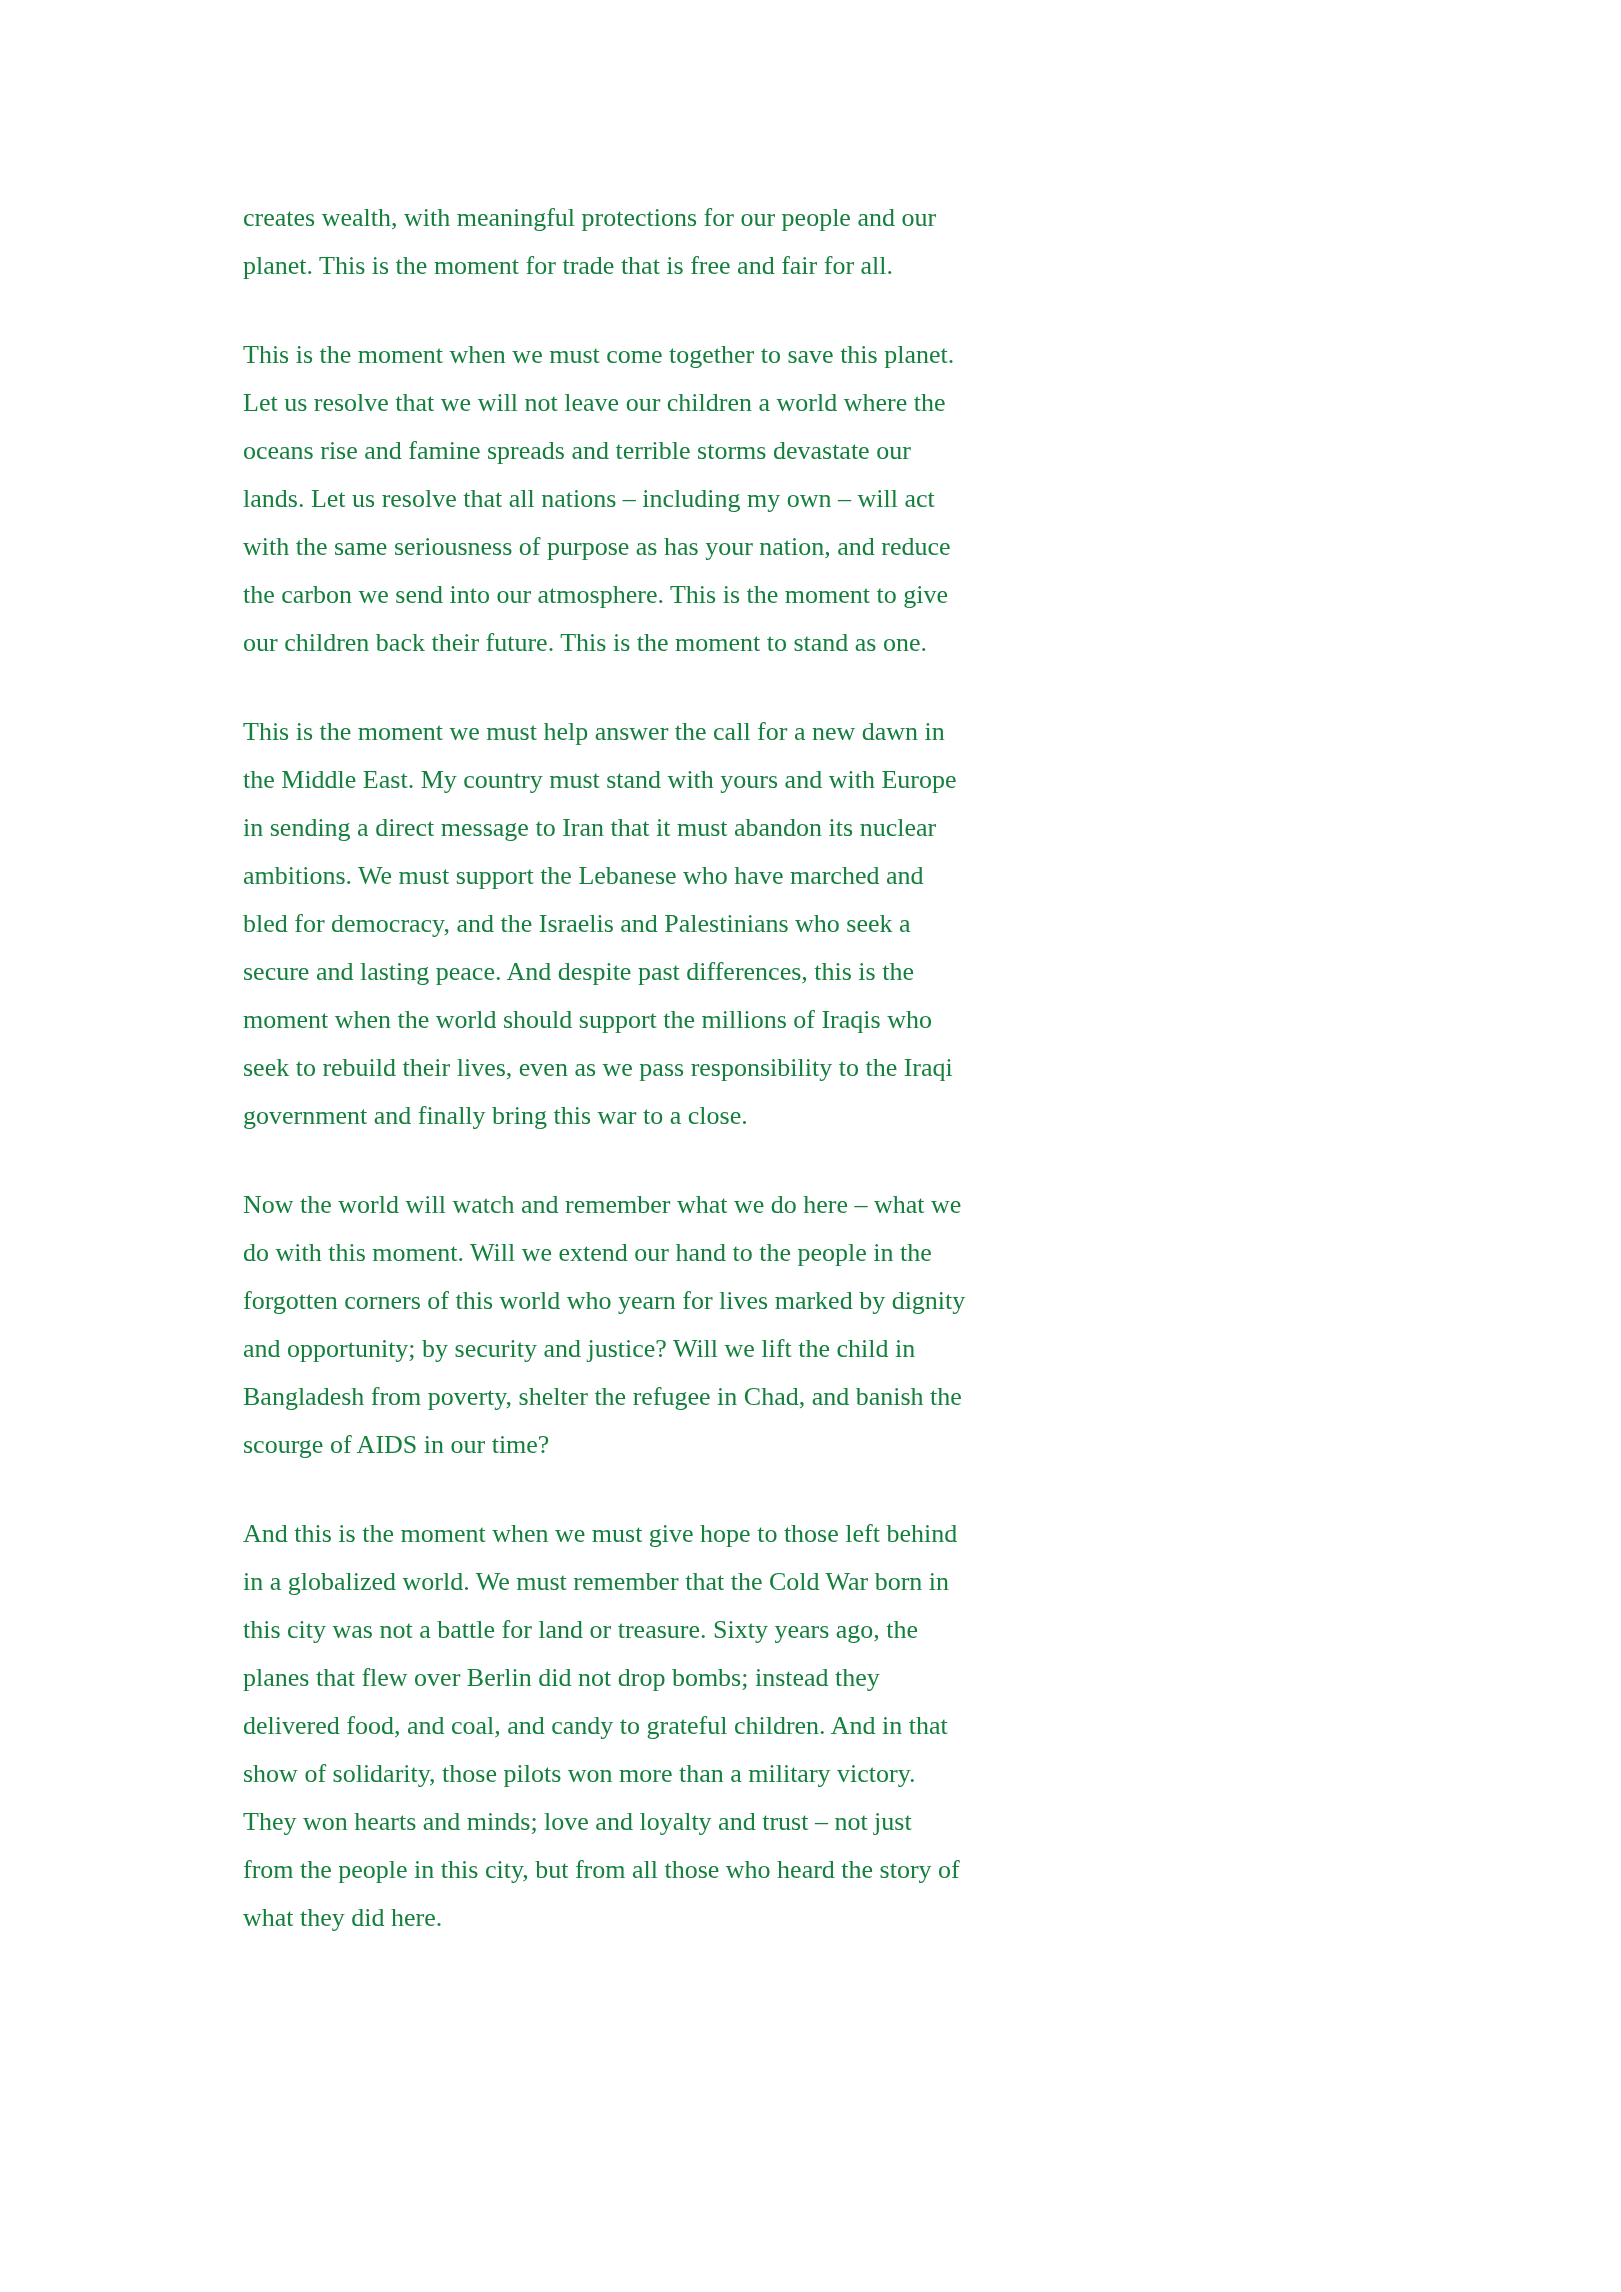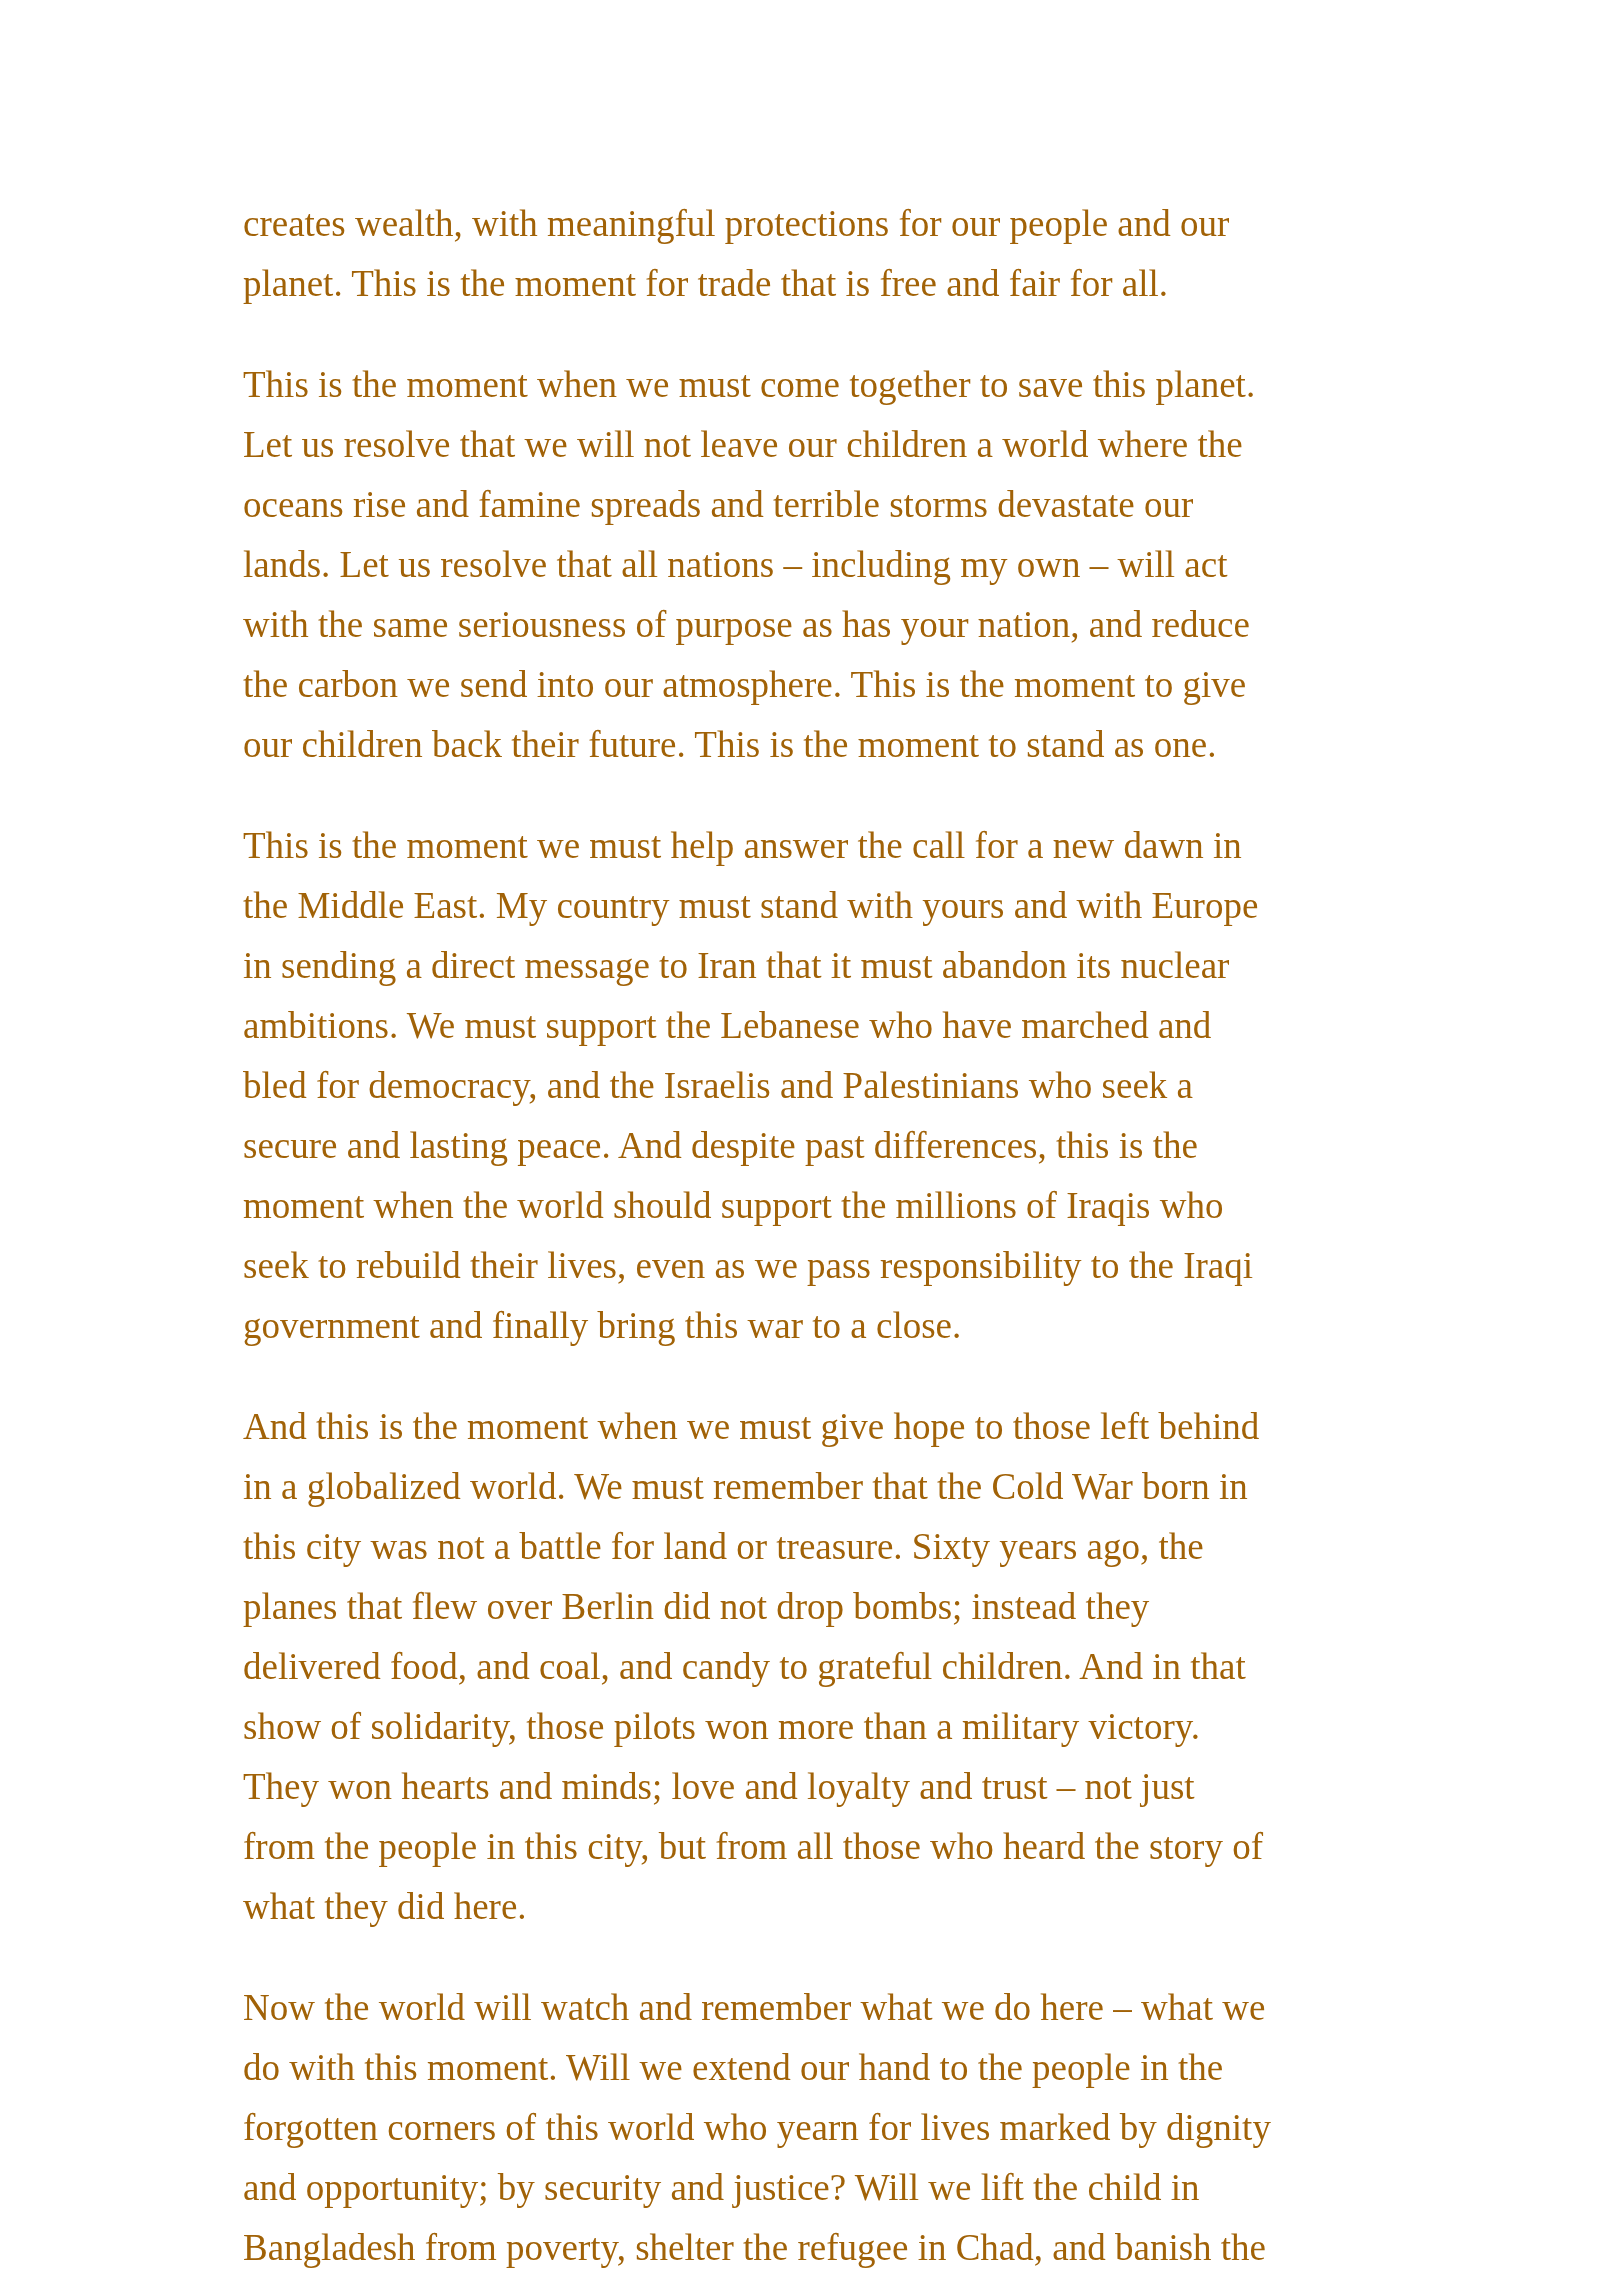--- a/index.html
+++ b/index.html
@@ -15,23 +15,23 @@
     box-sizing: border-box;
     padding: 194px 133px 0 243px;
     overflow: hidden;
   }
   .text-block {
     width: 1247px;
   }
   p.doc-paragraph {
     margin: 0 0 41px 0;
     font-family: "Liberation Serif", "DejaVu Serif", serif;
-    font-size: 37px;
-    line-height: 60px;
-    color: #a16207;
+    font-size: 26px;
+    line-height: 48px;
+    color: #15803d;
     white-space: pre-line;
     text-rendering: optimizeLegibility;
   }
 </style>
 </head>
 <body>
 
 <div class="page">
   <div class="text-block">
     <p class="doc-paragraph">creates wealth, with meaningful protections for our people and our
@@ -45,30 +45,30 @@
 our children back their future. This is the moment to stand as one.</p>
     <p class="doc-paragraph">This is the moment we must help answer the call for a new dawn in
 the Middle East. My country must stand with yours and with Europe
 in sending a direct message to Iran that it must abandon its nuclear
 ambitions. We must support the Lebanese who have marched and
 bled for democracy, and the Israelis and Palestinians who seek a
 secure and lasting peace. And despite past differences, this is the
 moment when the world should support the millions of Iraqis who
 seek to rebuild their lives, even as we pass responsibility to the Iraqi
 government and finally bring this war to a close.</p>
+    <p class="doc-paragraph">Now the world will watch and remember what we do here – what we
+do with this moment. Will we extend our hand to the people in the
+forgotten corners of this world who yearn for lives marked by dignity
+and opportunity; by security and justice? Will we lift the child in
+Bangladesh from poverty, shelter the refugee in Chad, and banish the
+scourge of AIDS in our time?</p>
     <p class="doc-paragraph">And this is the moment when we must give hope to those left behind
 in a globalized world. We must remember that the Cold War born in
 this city was not a battle for land or treasure. Sixty years ago, the
 planes that flew over Berlin did not drop bombs; instead they
 delivered food, and coal, and candy to grateful children. And in that
 show of solidarity, those pilots won more than a military victory.
 They won hearts and minds; love and loyalty and trust – not just
 from the people in this city, but from all those who heard the story of
 what they did here.</p>
-    <p class="doc-paragraph">Now the world will watch and remember what we do here – what we
-do with this moment. Will we extend our hand to the people in the
-forgotten corners of this world who yearn for lives marked by dignity
-and opportunity; by security and justice? Will we lift the child in
-Bangladesh from poverty, shelter the refugee in Chad, and banish the
-scourge of AIDS in our time?</p>
   </div>
 </div>
 
 
 </body></html>

